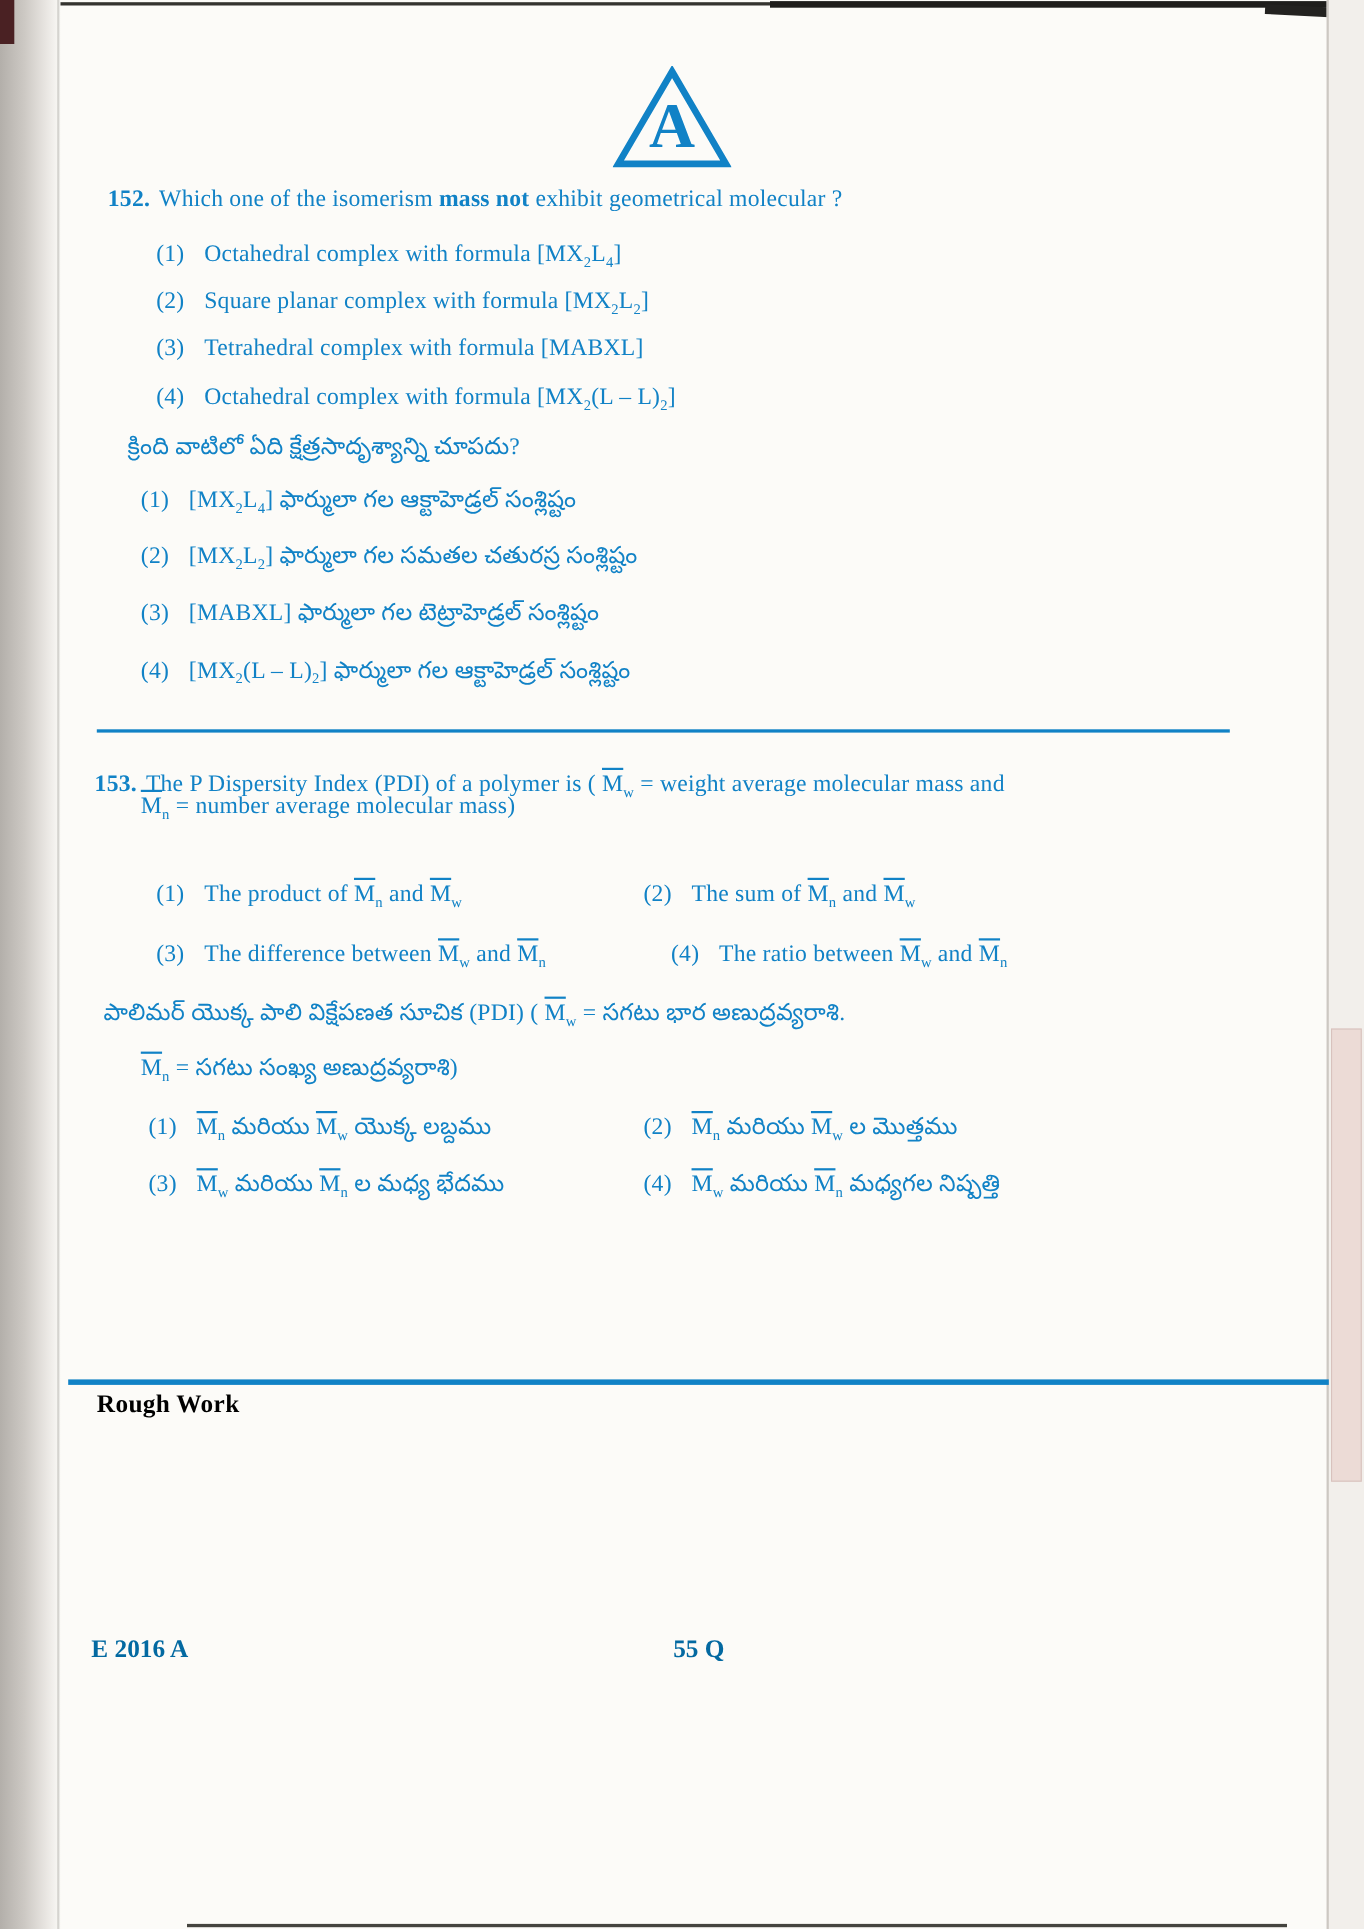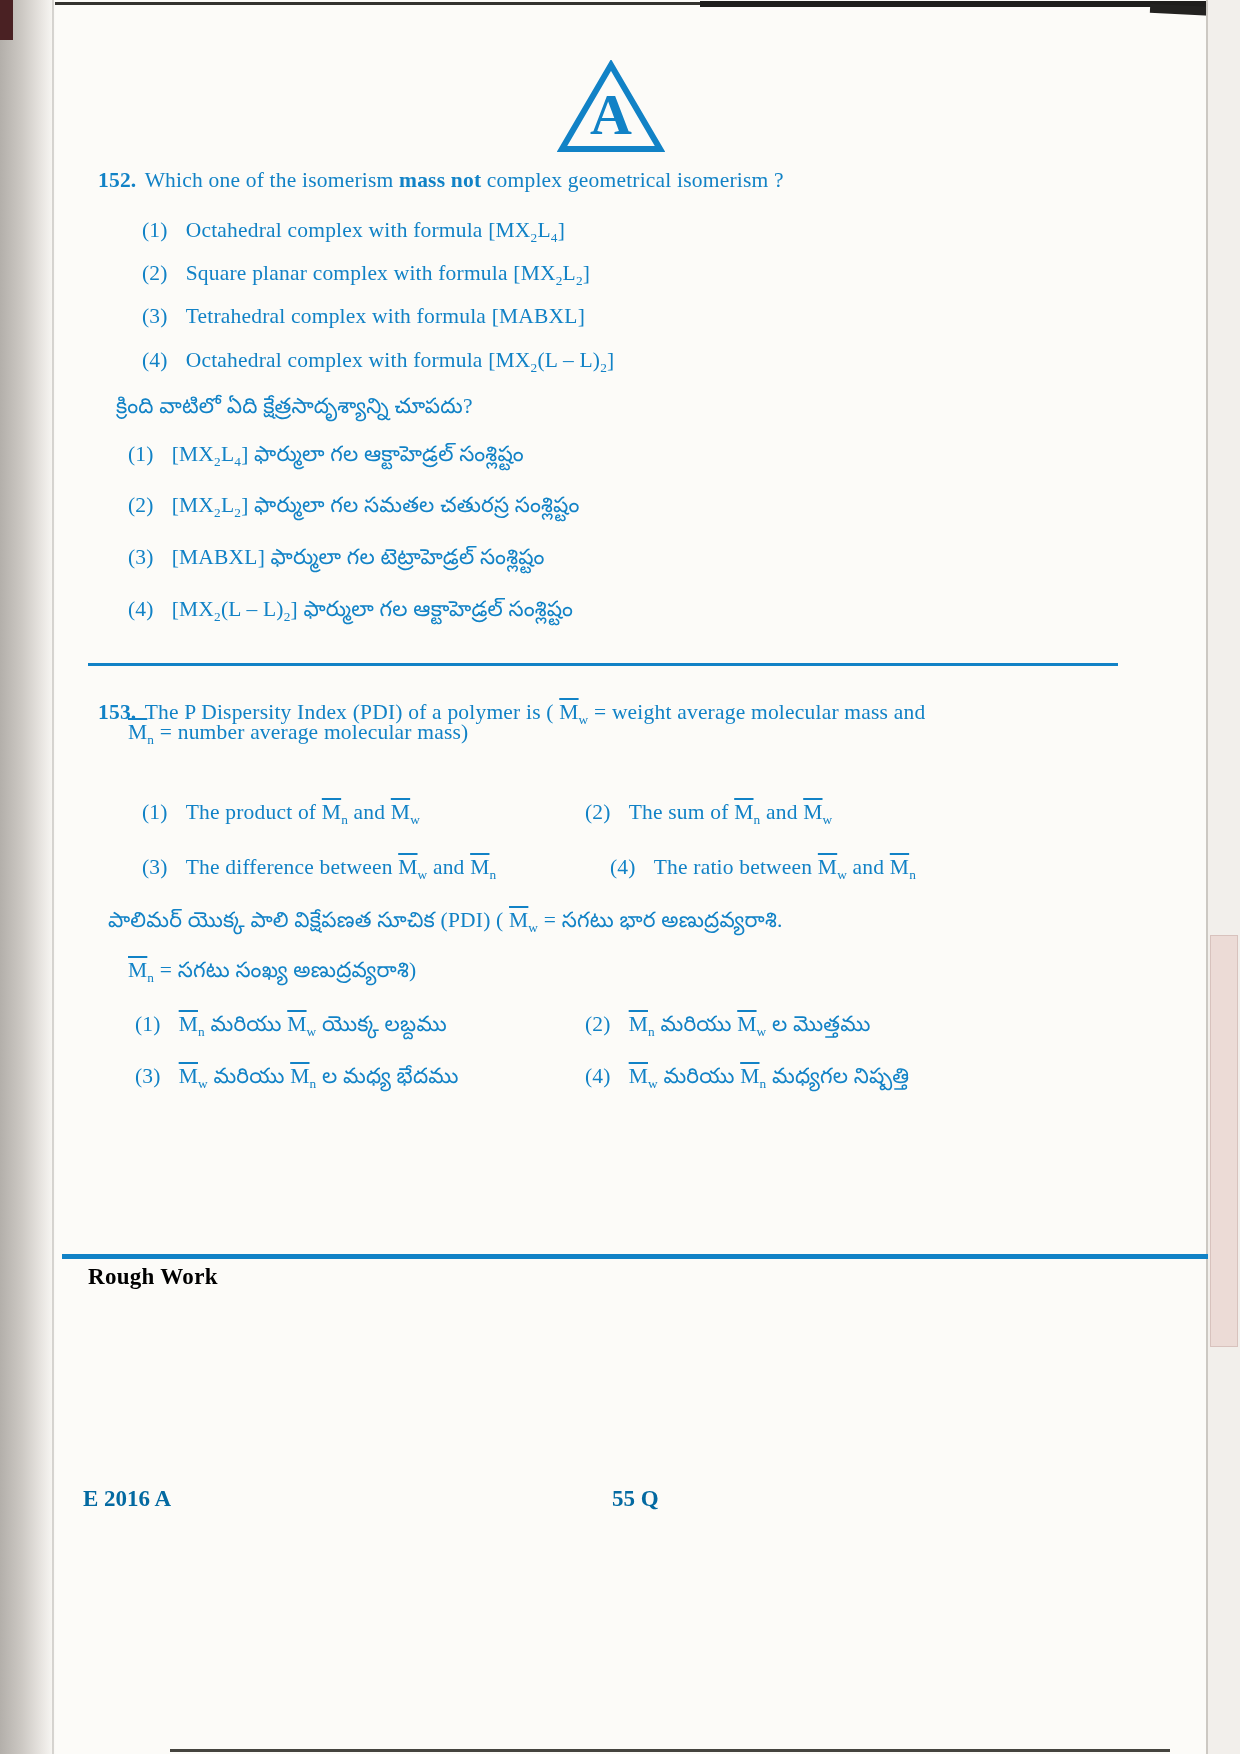--- a/index.html
+++ b/index.html
@@ -53,21 +53,21 @@
 
 <div class="logo">
   <svg width="108" height="94" viewBox="0 0 108 94">
     <polygon points="54,5 103,89 5,89" fill="none" stroke="#1182c6" stroke-width="6"></polygon>
   </svg>
   <div class="logo-letter">A</div>
 </div>
 
 <div class="line" style="left:98px;top:168px;">
   <span class="qno">152.</span>
-  <span>Which one of the isomerism </span><b>mass not</b><span> complex geometrical isomerism ?</span>
+  <span>Which one of the isomerism </span><b>mass not</b><span> exhibit geometrical molecular ?</span>
 </div>
 
 <div class="line" style="left:142px;top:218px;">
   <span class="optno">(1)</span><span>Octahedral complex with formula [MX<sub>2</sub>L<sub>4</sub>]</span>
 </div>
 <div class="line" style="left:142px;top:261px;">
   <span class="optno">(2)</span><span>Square planar complex with formula [MX<sub>2</sub>L<sub>2</sub>]</span>
 </div>
 <div class="line" style="left:142px;top:304px;">
   <span class="optno">(3)</span><span>Tetrahedral complex with formula [MABXL]</span>
@@ -86,40 +86,40 @@
 </div>
 <div class="line" style="left:128px;top:545px;">
   <span class="optno">(3)</span><span>[MABXL] ఫార్ములా గల టెట్రాహెడ్రల్ సంశ్లిష్టం</span>
 </div>
 <div class="line" style="left:128px;top:597px;">
   <span class="optno">(4)</span><span>[MX<sub>2</sub>(L – L)<sub>2</sub>] ఫార్ములా గల ఆక్టాహెడ్రల్ సంశ్లిష్టం</span>
 </div>
 
 <div class="divider" style="left:88px;top:663px;width:1030px;height:3px;"></div>
 
-<div class="line" style="left:98px;top:700px;">
+<div class="line" style="left:86px;top:700px;">
   <span class="qno">153.</span>
   <span>The P Dispersity Index (PDI) of a polymer is ( <span class="ovl">M</span><sub>w</sub> = weight average molecular mass and</span>
 </div>
 <div class="line" style="left:128px;top:720px;"><span class="ovl">M</span><sub>n</sub> = number average molecular mass)</div>
 
 <div class="line" style="left:142px;top:800px;">
   <span class="optno">(1)</span><span>The product of <span class="ovl">M</span><sub>n</sub> and <span class="ovl">M</span><sub>w</sub></span>
 </div>
 <div class="line" style="left:585px;top:800px;text-align:right;">
   <span class="optno">(2)</span><span>The sum of <span class="ovl">M</span><sub>n</sub> and <span class="ovl">M</span><sub>w</sub></span>
 </div>
 <div class="line" style="left:142px;top:855px;">
   <span class="optno">(3)</span><span>The difference between <span class="ovl">M</span><sub>w</sub> and <span class="ovl">M</span><sub>n</sub></span>
 </div>
 <div class="line" style="left:585px;top:855px;margin-left:25px;">
   <span class="optno">(4)</span><span>The ratio between <span class="ovl">M</span><sub>w</sub> and <span class="ovl">M</span><sub>n</sub></span>
 </div>
 
-<div class="line" style="left:108px;top:908px;">పాలిమర్ యొక్క పాలి విక్షేపణత సూచిక (PDI) ( <span class="ovl">M</span><sub>w</sub> = సగటు భార అణుద్రవ్యరాశి.</div>
+<div class="line" style="left:94px;top:908px;">పాలిమర్ యొక్క పాలి విక్షేపణత సూచిక (PDI) ( <span class="ovl">M</span><sub>w</sub> = సగటు భార అణుద్రవ్యరాశి.</div>
 <div class="line" style="left:128px;top:958px;"><span class="ovl">M</span><sub>n</sub> = సగటు సంఖ్య అణుద్రవ్యరాశి)</div>
 
 <div class="line" style="left:135px;top:1012px;">
   <span class="optno">(1)</span><span><span class="ovl">M</span><sub>n</sub> మరియు <span class="ovl">M</span><sub>w</sub> యొక్క లబ్దము</span>
 </div>
 <div class="line" style="left:585px;top:1012px;">
   <span class="optno">(2)</span><span><span class="ovl">M</span><sub>n</sub> మరియు <span class="ovl">M</span><sub>w</sub> ల మొత్తము</span>
 </div>
 <div class="line" style="left:135px;top:1064px;">
   <span class="optno">(3)</span><span><span class="ovl">M</span><sub>w</sub> మరియు <span class="ovl">M</span><sub>n</sub> ల మధ్య భేదము</span>

